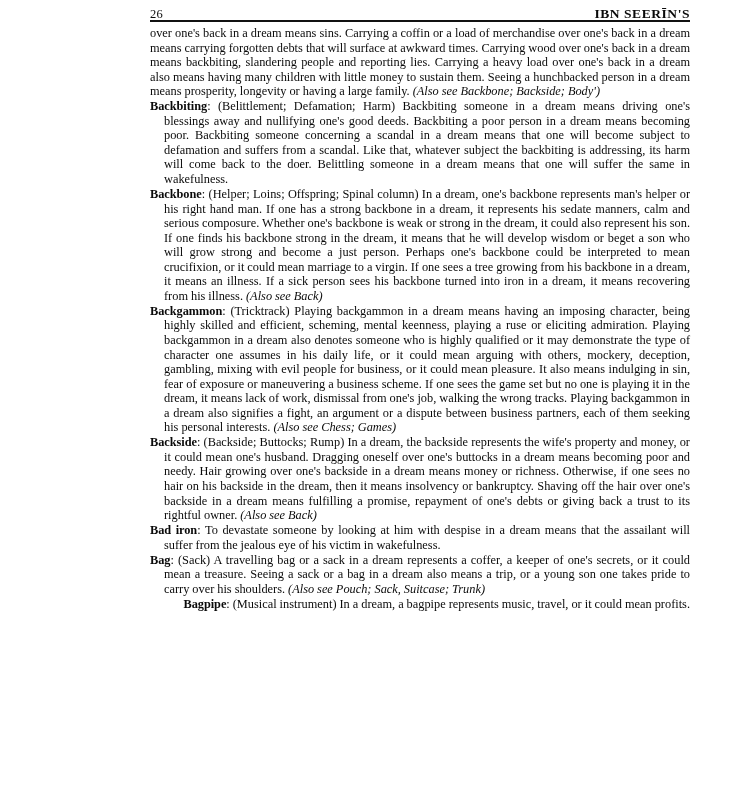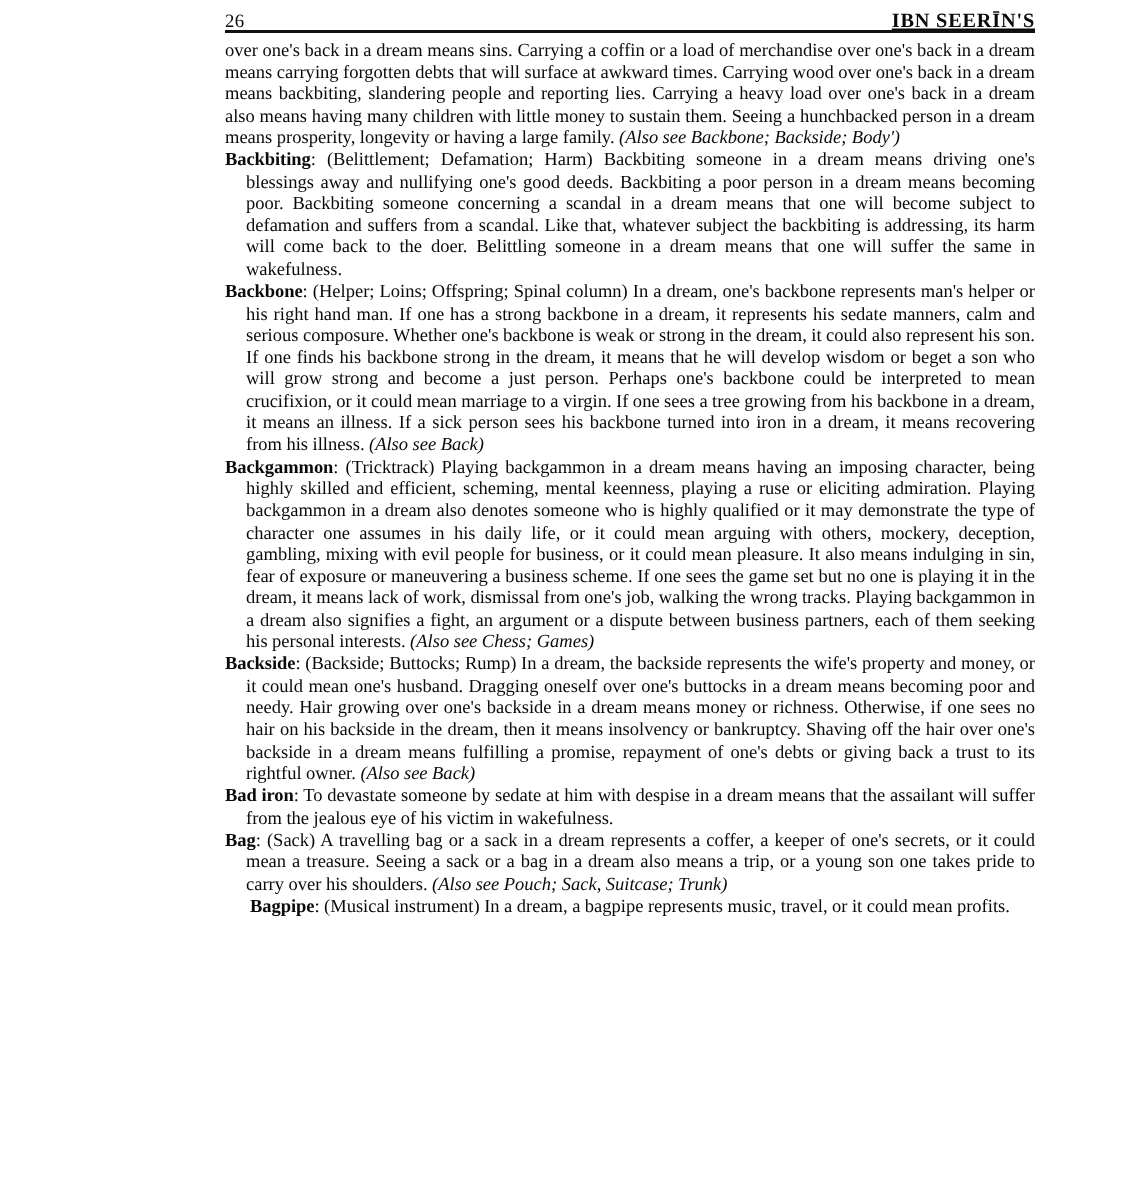--- a/index.html
+++ b/index.html
@@ -36,21 +36,20 @@
   .folio {
     font-size: 12.5px;
     letter-spacing: 0.2px;
     line-height: 1;
   }
   .head-title {
     font-size: 13.5px;
     font-weight: bold;
     letter-spacing: 0.55px;
     line-height: 1;
-    text-decoration: underline;
   }
   .head-rule {
     position: absolute;
     left: 150px;
     top: 20px;
     width: 540px;
     height: 1.6px;
     background: #111111;
   }
 
@@ -70,21 +69,21 @@
     padding-left: 14px;
     text-indent: -14px;
     hyphens: none;
     word-spacing: -0.1px;
   }
   .entry.first {
     padding-left: 0;
     text-indent: 0;
   }
   .entry:last-child {
-    text-align: center;
+    text-align: right;
   }
   .hw {
     font-weight: bold;
     letter-spacing: -0.05px;
   }
   .it {
     font-style: italic;
   }
 </style>
 </head>
@@ -104,20 +103,20 @@
 
     <p class="entry"><span class="hw">Backbiting</span><span>: </span><span>(Belittlement; Defamation; Harm) Backbiting someone in a dream means driving one's blessings away and nullifying one's good deeds. Backbiting a poor person in a dream means becoming poor. Backbiting someone concerning a scandal in a dream means that one will become subject to defamation and suffers from a scandal. Like that, whatever subject the backbiting is addressing, its harm will come back to the doer. Belittling someone in a dream means that one will suffer the same in wakefulness.</span><span class="it"></span></p>
 
     <p class="entry"><span class="hw">Backbone</span><span>: </span><span>(Helper; Loins; Offspring; Spinal column) In a dream, one's backbone represents man's helper or his right hand man. If one has a strong backbone in a dream, it represents his sedate manners, calm and serious composure. Whether one's backbone is weak or strong in the dream, it could also represent his son. If one finds his backbone strong in the dream, it means that he will develop wisdom or beget a son who will grow strong and become a just person. Perhaps one's backbone could be interpreted to mean crucifixion, or it could mean marriage to a virgin. If one sees a tree growing from his backbone in a dream, it means an illness. If a sick person sees his backbone turned into iron in a dream, it means recovering from his illness. </span><span class="it">(Also see Back)</span></p>
 
     <p class="entry"><span class="hw">Backgammon</span><span>: </span><span>(Tricktrack) Playing backgammon in a dream means having an imposing character, being highly skilled and efficient, scheming, mental keenness, playing a ruse or eliciting admiration. Playing backgammon in a dream also denotes someone who is highly qualified or it may demonstrate the type of character one assumes in his daily life, or it could mean arguing with others, mockery, deception, gambling, mixing with evil people for business, or it could mean pleasure. It also means indulging in sin, fear of exposure or maneuvering a business scheme. If one sees the game set but no one is playing it in the dream, it means lack of work, dismissal from one's job, walking the wrong tracks. Playing backgammon in a dream also signifies a fight, an argument or a dispute between business partners, each of them seeking his personal interests. </span><span class="it">(Also see Chess; Games)</span></p>
 
     <p class="entry"><span class="hw">Backside</span><span>: </span><span>(Backside; Buttocks; Rump) In a dream, the backside represents the wife's property and money, or it could mean one's husband. Dragging oneself over one's buttocks in a dream means becoming poor and needy. Hair growing over one's backside in a dream means money or richness. Otherwise, if one sees no hair on his backside in the dream, then it means insolvency or bankruptcy. Shaving off the hair over one's backside in a dream means fulfilling a promise, repayment of one's debts or giving back a trust to its rightful owner. </span><span class="it">(Also see Back)</span></p>
 
 
-    <p class="entry"><span class="hw">Bad iron</span><span>: </span><span>To devastate someone by sedate at him with despise in a dream means that the assailant will suffer from the jealous eye of his victim in wakefulness.</span></p>
+    <p class="entry"><span class="hw">Bad iron</span><span>: </span><span>To devastate someone by looking at him with despise in a dream means that the assailant will suffer from the jealous eye of his victim in wakefulness.</span></p>
 
     <p class="entry"><span class="hw">Bag</span><span>: </span><span>(Sack) A travelling bag or a sack in a dream represents a coffer, a keeper of one's secrets, or it could mean a treasure. Seeing a sack or a bag in a dream also means a trip, or a young son one takes pride to carry over his shoulders. </span><span class="it">(Also see Pouch; Sack, Suitcase; Trunk)</span></p>
 
     <p class="entry"><span class="hw">Bagpipe</span><span>: </span><span>(Musical instrument) In a dream, a bagpipe represents music, travel, or it could mean profits.</span></p>
 
   </div>
 </div>
 
 </body></html>

